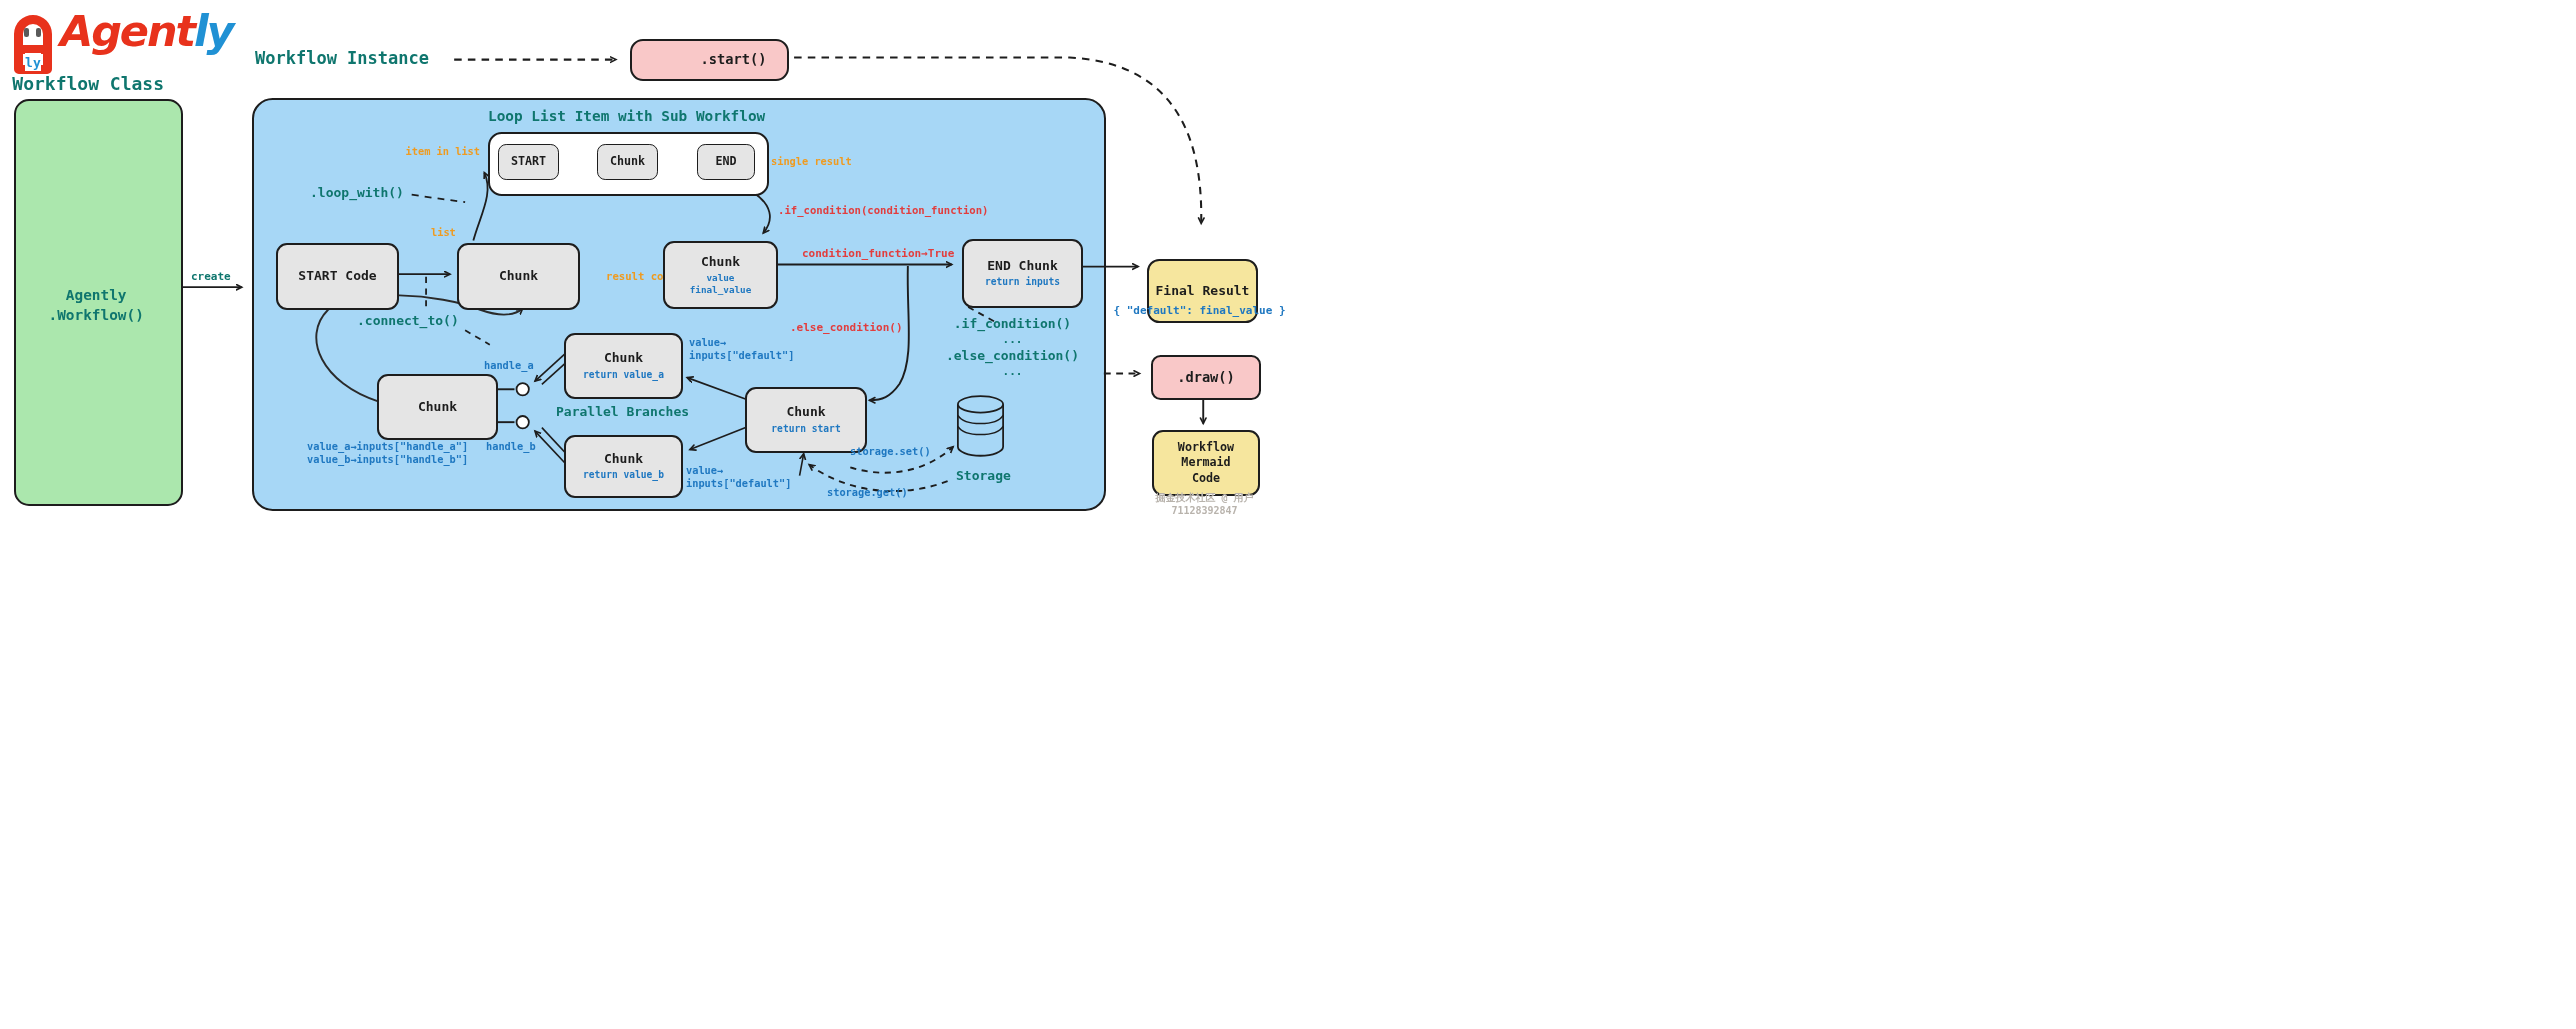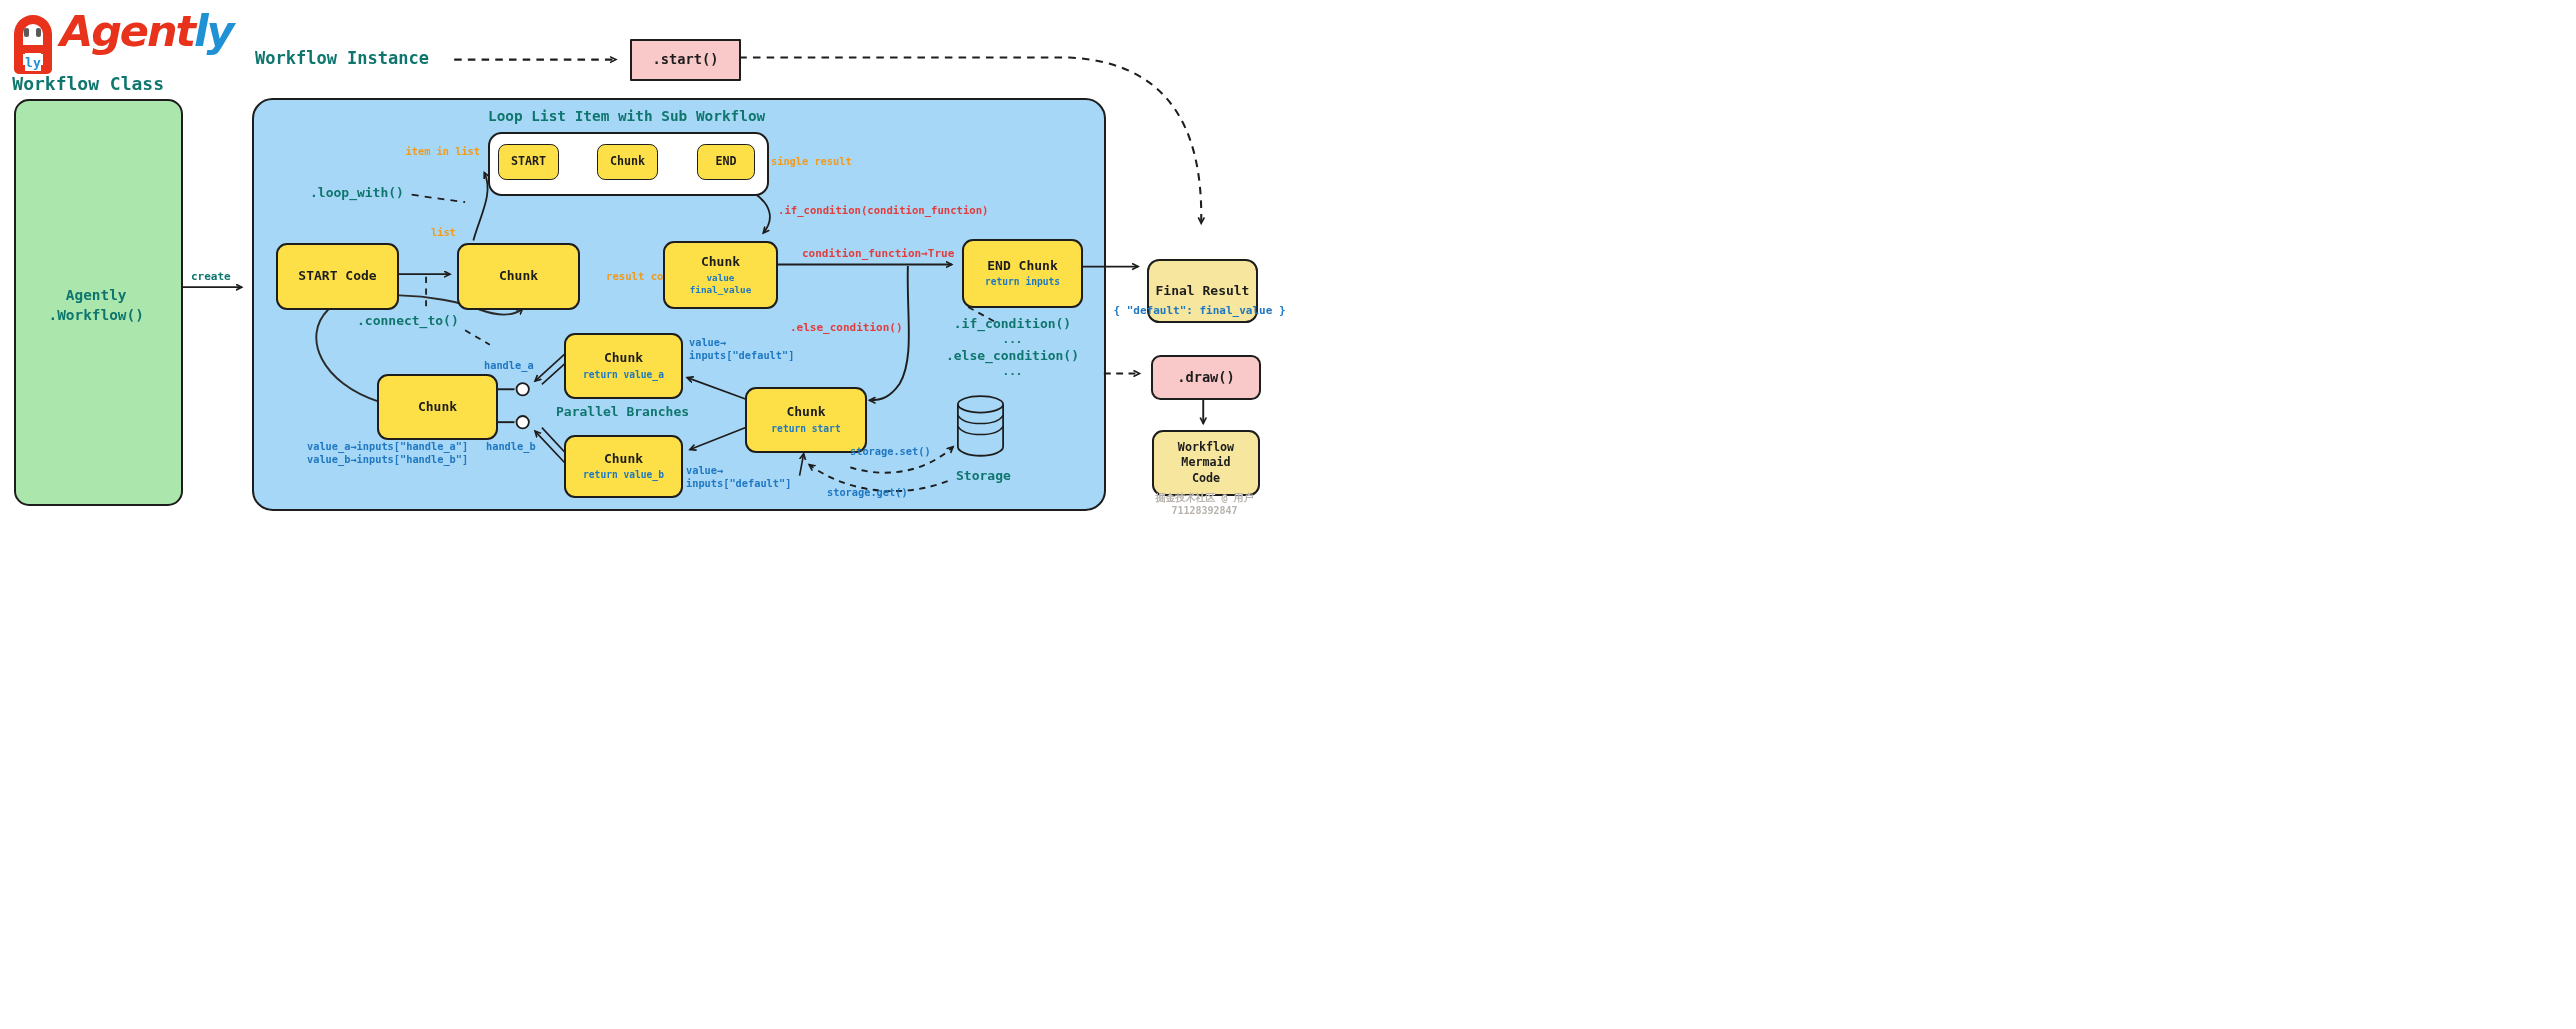--- a/index.html
+++ b/index.html
@@ -1,21 +1,21 @@
 <!DOCTYPE html>
 <html style="font-size:11px"><head>
 <meta charset="utf-8">
 <style>
   html,body{margin:0;padding:0;background:#ffffff;}
   .canvas{position:relative;width:1288px;height:514px;background:#ffffff;overflow:hidden;
           font-family:"DejaVu Sans Mono","Liberation Mono",monospace;color:#1d1d1d;}
   .bigbox{position:absolute;border:2.1px solid #1d1d1d;border-radius:18px;}
   .green{background:#abe7ad;}
   .blue{background:#a7d7f6;}
-  .node{position:absolute;background:#fde047;border:2.1px solid #1d1d1d;border-radius:10.3px;
+  .node{position:absolute;background:#e5e5e5;border:2.1px solid #1d1d1d;border-radius:10.3px;
         display:flex;flex-direction:column;align-items:center;justify-content:center;
         font-weight:bold;text-align:center;line-height:1.15;}
   .node .sub{color:#1f78c1;font-size:9.3px;font-weight:bold;margin-top:2.1px;line-height:1.25;}
   .pink{background:#f9c8c8;}
   .yellow{background:#f6e69e;}
   .lbl{position:absolute;font-weight:bold;white-space:nowrap;}
   .orange{color:#ef9b20;}
   .red{color:#e23d3d;}
   .bluetxt{color:#1f78c1;}
   .ink{color:#0f766e;}
@@ -124,21 +124,21 @@
     <path d="M1166,694 L1172,662" fill="none" stroke="#1d1d1d" stroke-width="2.4" marker-end="url(#ah)"></path>
 
     <g>
       <path d="M1397,590 V652 C1397,659 1412,665 1430,665 C1448,665 1463,659 1463,652 V590" fill="#a7d7f6" stroke="#1d1d1d" stroke-width="2.6"></path>
       <ellipse cx="1430" cy="590" rx="33" ry="12" fill="#a7d7f6" stroke="#1d1d1d" stroke-width="2.6"></ellipse>
       <path d="M1397,606 C1402,614 1415,618 1430,618 C1445,618 1458,614 1463,606" fill="none" stroke="#1d1d1d" stroke-width="2.2"></path>
       <path d="M1397,622 C1402,630 1415,634 1430,634 C1445,634 1458,630 1463,622" fill="none" stroke="#1d1d1d" stroke-width="2.2"></path>
     </g>
   </svg>
 
-  <div class="node pink" style="left:630px;top:39px;width:107px;height:38px;font-size:13.7px;border-radius:1px;">
+  <div class="node pink" style="left:630px;top:39px;width:107px;height:38px;font-size:13.7px;border-radius:13px;padding-left:48px;">
     <span>.start()</span>
   </div>
 
   <div class="lbl ink" style="left:488px;top:108px;width:277px;text-align:center;font-size:14.4px;">Loop List Item with Sub Workflow</div>
   <div class="node" style="left:488px;top:132px;width:277px;height:60px;border-radius:13.7px;background:#ffffff;"></div>
   <div class="node" style="left:498px;top:144px;width:59px;height:34px;font-size:11.7px;border-radius:8.2px;border-width:1.7px;">
     <span>START</span>
   </div>
   <div class="node" style="left:597px;top:144px;width:59px;height:34px;font-size:11.7px;border-radius:8.2px;border-width:1.7px;">
     <span>Chunk</span>

